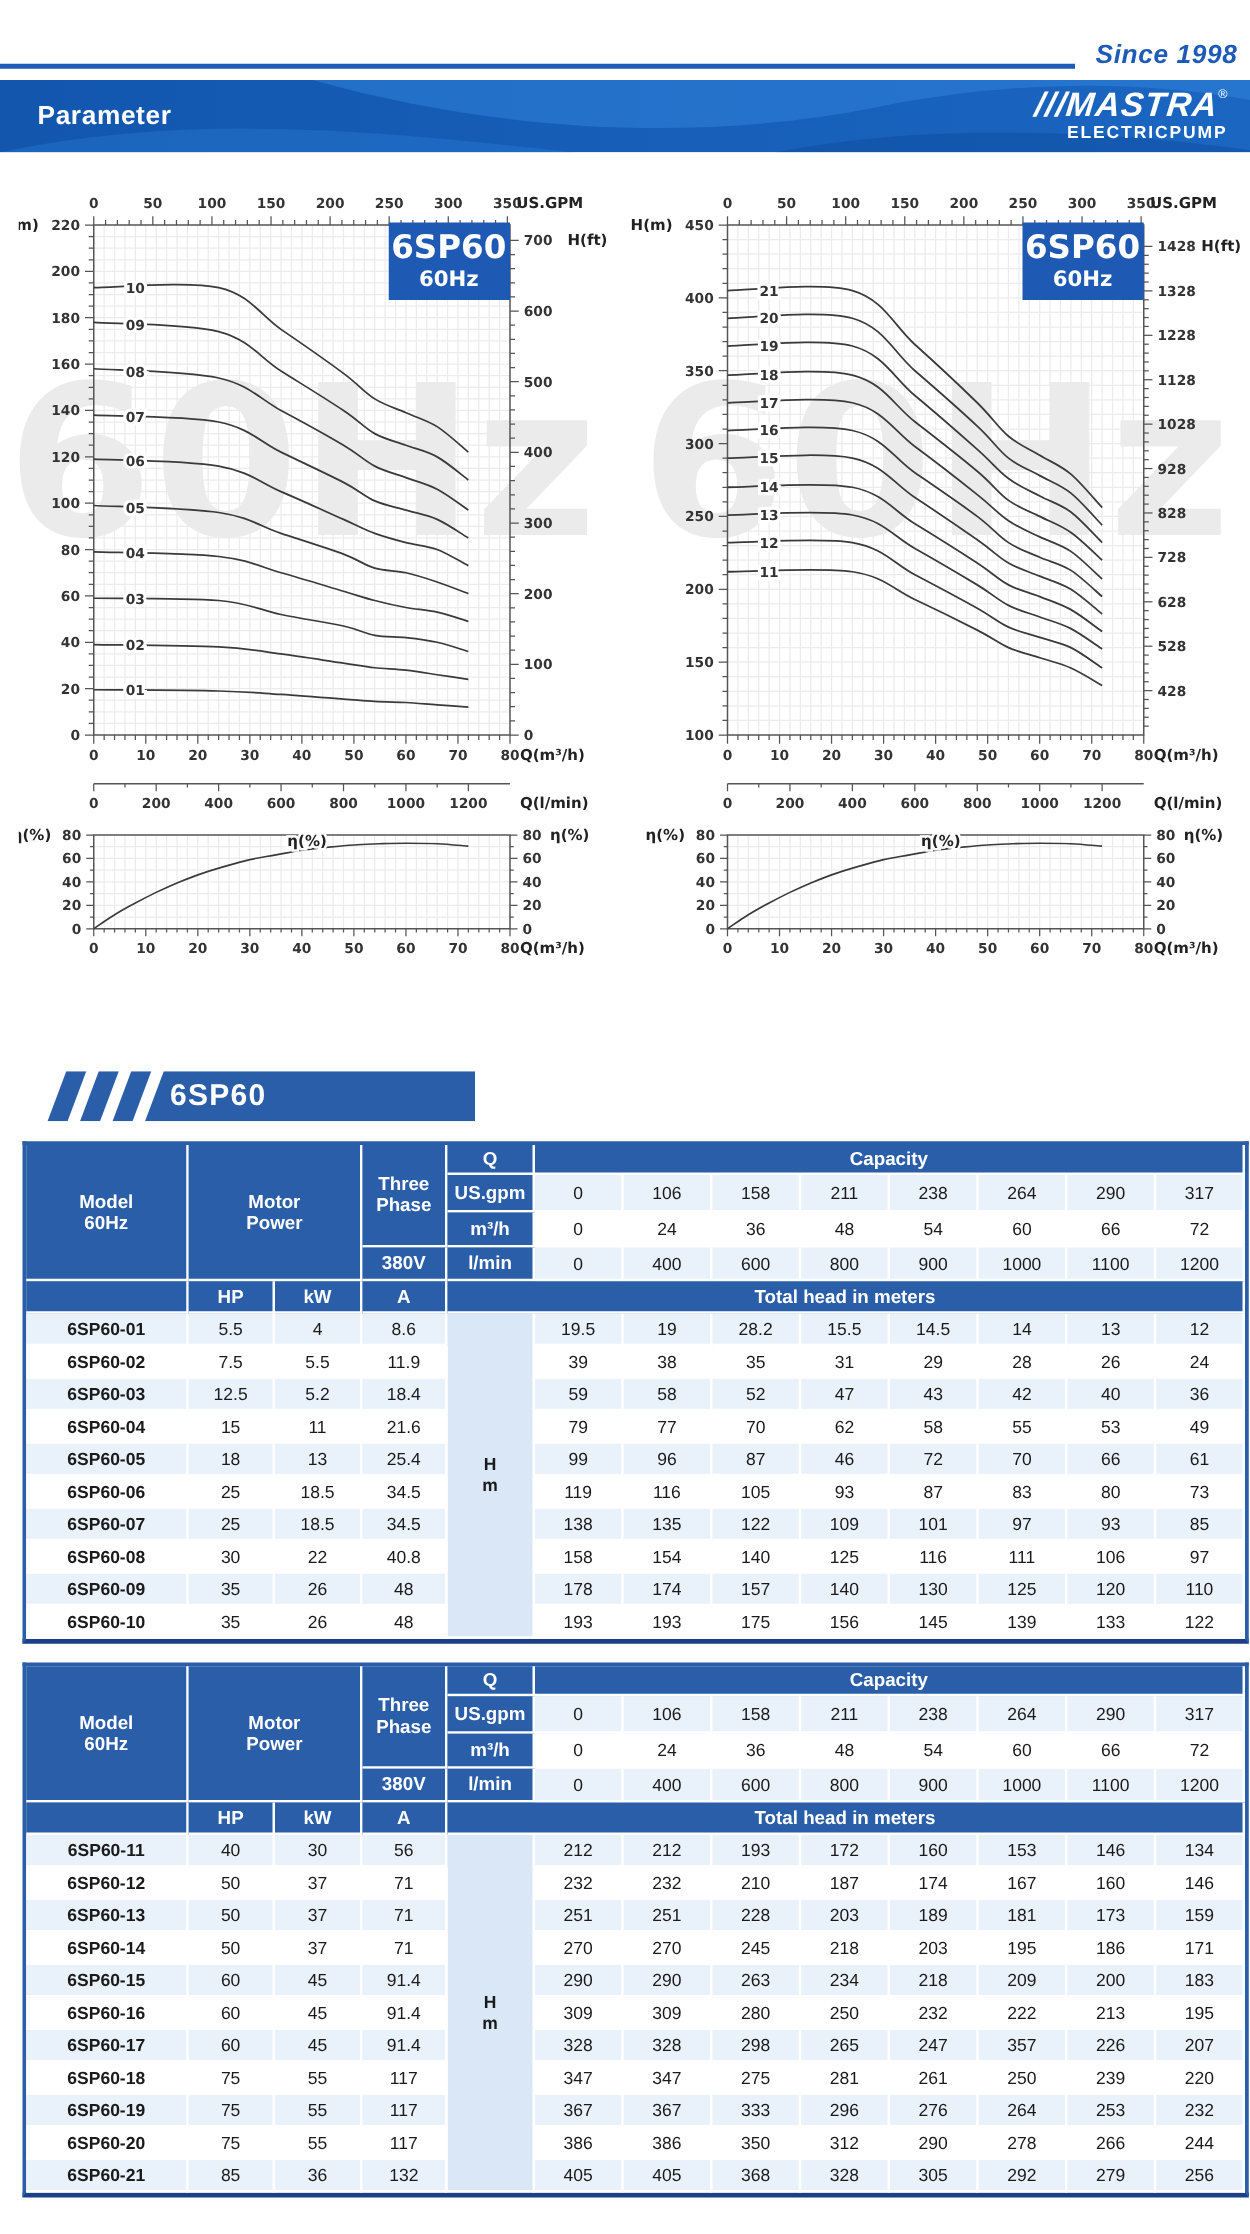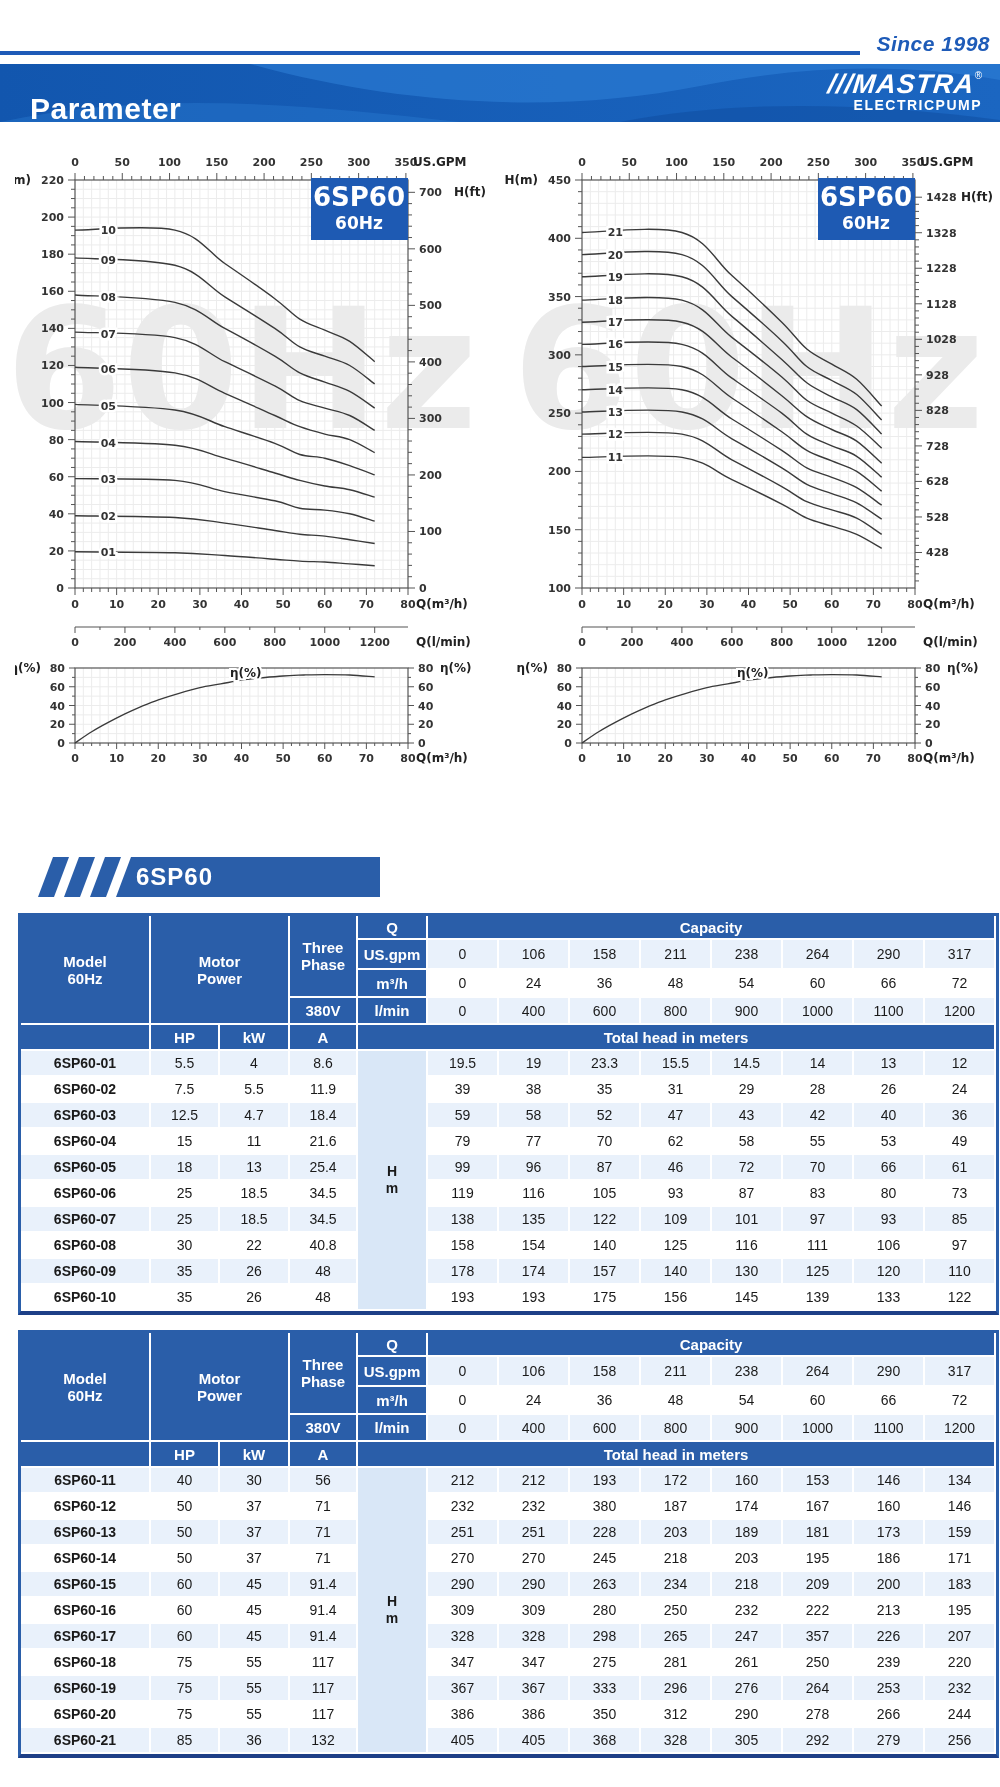--- a/index.html
+++ b/index.html
@@ -4,22 +4,22 @@
 <style>
   html,body{margin:0;padding:0;background:#fff;}
   .page{position:relative;width:1000px;height:1787px;background:#fff;overflow:hidden;
         font-family:"Liberation Sans",sans-serif;color:#1a1a1a;}
   
   .top-rule{position:absolute;left:0;top:51px;width:860px;height:4px;background:#1e5bb8;}
   .since{position:absolute;right:10px;top:32px;font-size:21px;font-weight:bold;font-style:italic;
          color:#1e5bb8;letter-spacing:.5px;text-align:center;}
   .banner{position:absolute;left:0;top:64px;width:1000px;height:58px;overflow:hidden;}
   .banner svg{position:absolute;left:0;top:0;}
-  .banner-title{position:absolute;left:30px;top:16px;height:58px;line-height:58px;color:#fff;
-                font-size:30px;font-weight:bold;letter-spacing:.5px;z-index:2;}
+  .banner-title{position:absolute;left:30px;top:0;height:58px;line-height:58px;color:#fff;
+                font-size:21px;font-weight:bold;letter-spacing:.5px;z-index:2;}
   .logo{position:absolute;right:18px;top:6px;text-align:right;color:#fff;z-index:2;}
   .logo-brand{font-size:27px;font-weight:bold;font-style:italic;letter-spacing:1px;
               transform:skewX(-6deg);display:inline-block;line-height:28px;}
   .logo-reg{font-size:10px;vertical-align:top;}
   .logo-sub{font-size:14px;font-weight:bold;letter-spacing:1.5px;line-height:15px;}
   
   .charts{position:absolute;left:0;top:128px;width:1000px;height:660px;}
   .chart-svg{position:absolute;top:0;}
   svg text{font-family:"DejaVu Sans",sans-serif;}
   
@@ -1079,21 +1079,21 @@
         </thead>
         <tbody>
           <tr class="light">
             <td class="model">6SP60-01</td>
             <td>5.5</td>
             <td>4</td>
             <td>8.6</td>
             <td rowspan="10" class="hm">H<br>m</td>
             <td>19.5</td>
             <td>19</td>
-            <td>23.3</td>
+            <td>28.2</td>
             <td>15.5</td>
             <td>14.5</td>
             <td>14</td>
             <td>13</td>
             <td>12</td>
           </tr>
           <tr class="white">
             <td class="model">6SP60-02</td>
             <td>7.5</td>
             <td>5.5</td>
@@ -1103,21 +1103,21 @@
             <td>35</td>
             <td>31</td>
             <td>29</td>
             <td>28</td>
             <td>26</td>
             <td>24</td>
           </tr>
           <tr class="light">
             <td class="model">6SP60-03</td>
             <td>12.5</td>
-            <td>4.7</td>
+            <td>5.2</td>
             <td>18.4</td>
             <td>59</td>
             <td>58</td>
             <td>52</td>
             <td>47</td>
             <td>43</td>
             <td>42</td>
             <td>40</td>
             <td>36</td>
           </tr>
@@ -1305,21 +1305,21 @@
             <td>146</td>
             <td>134</td>
           </tr>
           <tr class="white">
             <td class="model">6SP60-12</td>
             <td>50</td>
             <td>37</td>
             <td>71</td>
             <td>232</td>
             <td>232</td>
-            <td>380</td>
+            <td>210</td>
             <td>187</td>
             <td>174</td>
             <td>167</td>
             <td>160</td>
             <td>146</td>
           </tr>
           <tr class="light">
             <td class="model">6SP60-13</td>
             <td>50</td>
             <td>37</td>

